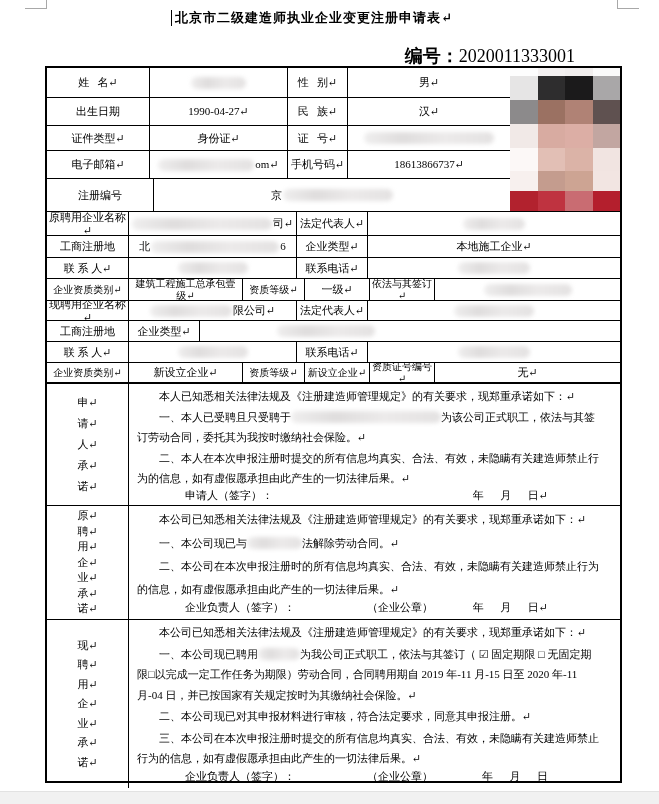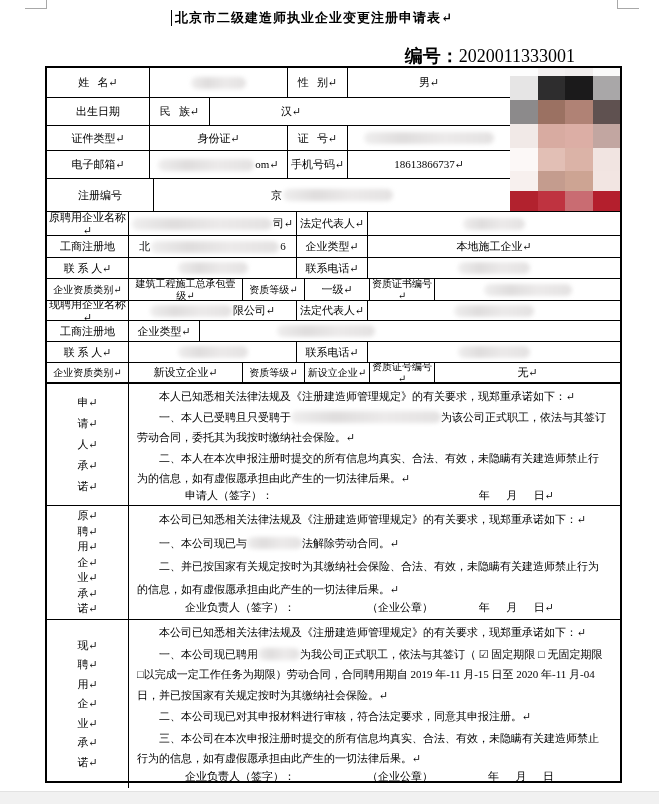--- a/index.html
+++ b/index.html
@@ -36,21 +36,21 @@
   .photo-cell{width:110px;position:relative;overflow:hidden;background:#fff;}
   .mosaic{position:absolute;inset:0;display:flex;flex-direction:column;}
 
   .redact{display:inline-block;height:12px;border-radius:6px;flex:0 0 auto;
     background:linear-gradient(90deg,#efeeee,#dfdddd 30%,#eceaea 62%,#e4e2e2);
     filter:blur(2px);vertical-align:-2px;}
 
   .promise-label{width:82px;flex:0 0 auto;}
   .v-label{white-space:pre-line;text-align:center;}
   .promise-body{flex:1 1 auto;display:flex;flex-direction:column;align-items:stretch;
-    justify-content:flex-start;text-align:left;padding:2px 14px 4px 8px;border-right:none;}
+    justify-content:flex-start;text-align:left;padding:2px 20px 4px 8px;border-right:none;}
   .pp{margin:0;text-indent:2em;}
   .lh20 .pp{line-height:20px;}
   .lh22 .pp{line-height:22.5px;}
   .lh21 .pp{line-height:20.5px;}
   .sig-row{display:flex;align-items:baseline;margin-top:auto;padding-bottom:2px;}
   .sig-row .sign{margin-left:48px;}
   .sig-row .seal{margin-left:72px;}
   .sig-row .date{margin-left:auto;margin-right:52px;}
 
   .page-gap{position:absolute;left:0;right:0;bottom:0;height:12px;
@@ -76,20 +76,21 @@
       <div class="row" style="height:30px">
         <div class="cell ks" style="width:103px">姓   名↵</div>
         <div class="cell" style="width:138px">
             <span class="redact" style="width:55px"></span>
           </div>
         <div class="cell ks" style="width:60px">性   别↵</div>
         <div class="cell last" style="width:162px">男↵</div>
       </div>
       <div class="row" style="height:28px">
         <div class="cell" style="width:103px">出生日期</div>
+        <div class="cell" style="width:138px">1990-04-27↵</div>
         <div class="cell ks" style="width:60px">民   族↵</div>
         <div class="cell last" style="width:162px">汉↵</div>
       </div>
       <div class="row" style="height:25px">
         <div class="cell" style="width:103px">证件类型↵</div>
         <div class="cell" style="width:138px">身份证↵</div>
         <div class="cell ks" style="width:60px">证   号↵</div>
         <div class="cell last" style="width:162px">
             <span class="redact" style="width:130px"></span>
           </div>
@@ -188,21 +189,21 @@
     <div class="cell" style="width:71px">联系电话↵</div>
     <div class="cell last" style="width:252px">
         <span class="redact" style="width:72px"></span>
       </div>
   </div>
   <div class="row" style="height:22px">
     <div class="cell small" style="width:82px">企业资质类别↵</div>
     <div class="cell small" style="width:114px">建筑工程施工总承包壹级↵</div>
     <div class="cell small" style="width:62px">资质等级↵</div>
     <div class="cell" style="width:65px">一级↵</div>
-    <div class="cell small" style="width:65px">资质证书编号↵</div>
+    <div class="cell small" style="width:65px">依法与其签订↵</div>
     <div class="cell last" style="width:185px">
         <span class="redact" style="width:88px"></span>
       </div>
   </div>
 
   <div class="row" style="height:20px">
     <div class="cell" style="width:82px">现聘用企业名称↵</div>
     <div class="cell" style="width:168px">
         <span class="redact" style="width:82px"></span>
         <span>限公司↵</span>
@@ -263,21 +264,21 @@
 聘↵
 用↵
 企↵
 业↵
 承↵
 诺↵</div>
     </div>
     <div class="cell promise-body last">
       <p class="pp">本公司已知悉相关法律法规及《注册建造师管理规定》的有关要求，现郑重承诺如下：↵</p>
       <p class="pp"><span>一、本公司现已与</span><span class="redact" style="width:55px"></span><span>法解除劳动合同。↵</span></p>
-      <p class="pp">二、并已按国家有关规定按时为其缴纳社会保险、合法、有效，未隐瞒有关建造师禁止行为的信息，如有虚假愿承担由此产生的一切法律后果。↵</p>
+      <p class="pp">二、本公司在本次申报注册时的所有信息均真实、合法、有效，未隐瞒有关建造师禁止行为的信息，如有虚假愿承担由此产生的一切法律后果。↵</p>
       <div class="sig-row">
         <span class="sign">企业负责人（签字）：</span>
         <span class="seal">（企业公章）</span>
         <span class="date ks">年      月      日↵</span>
       </div>
     </div>
   </div>
 
   <div class="row lh21 last-row">
     <div class="cell promise-label">

